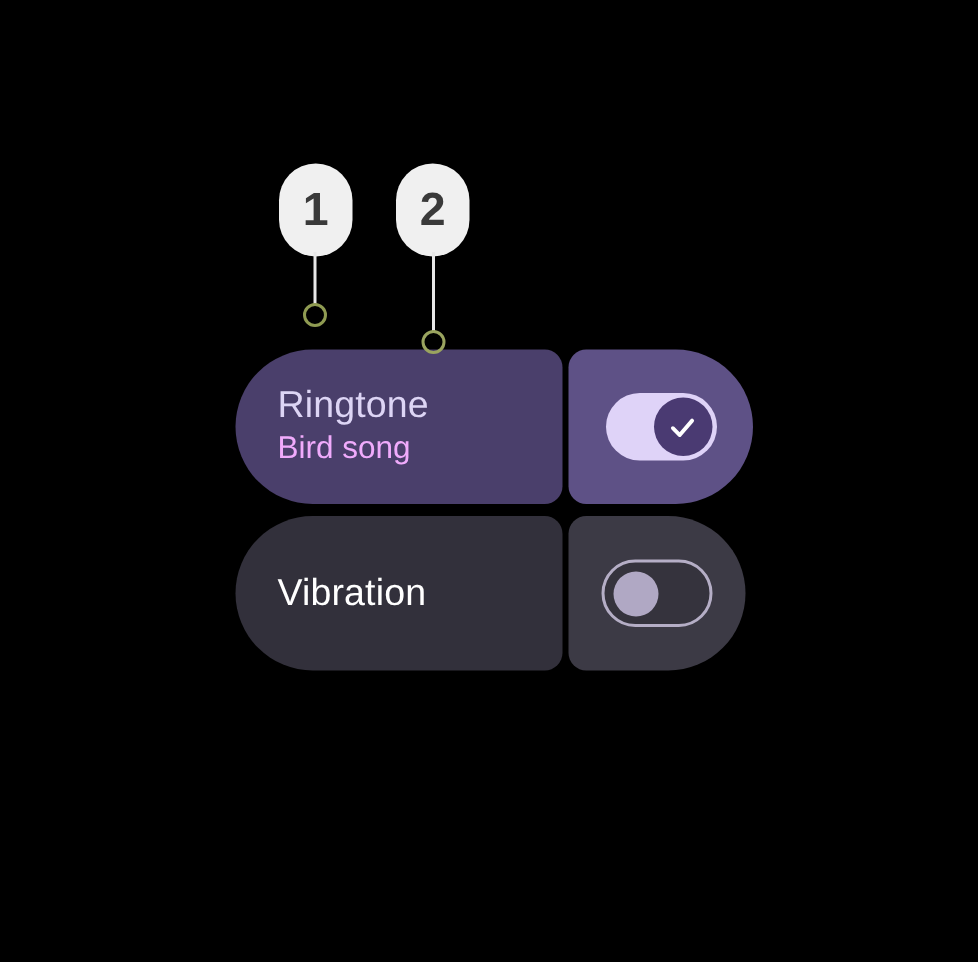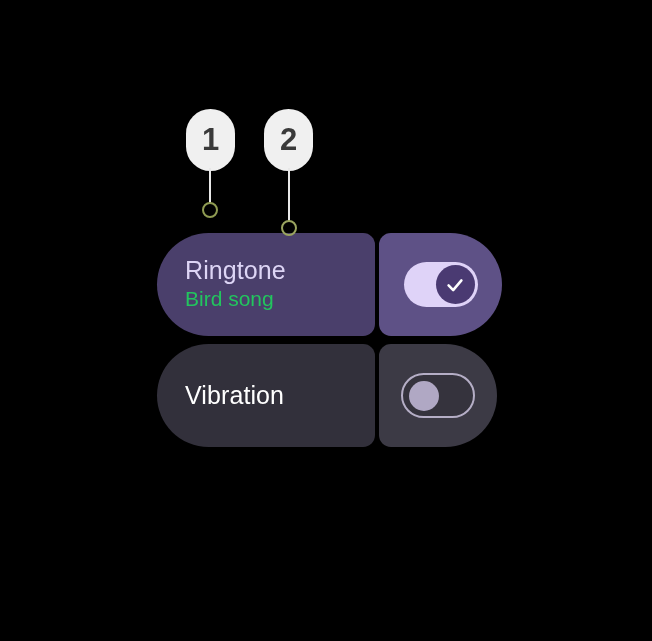--- a/index.html
+++ b/index.html
@@ -71,21 +71,21 @@
   .row-title {
     font-size: 25px;
     line-height: 1.08;
     color: #ddd5f5;
     letter-spacing: 0.1px;
     white-space: nowrap;
   }
   .row-subtitle {
     font-size: 21px;
     line-height: 1.15;
-    color: #22c55e;
+    color: #f0abfc;
     margin-top: 3px;
     white-space: nowrap;
   }
   .row-vibration .row-title { color: #ffffff; }
 
   
   .switch {
     position: relative;
     width: 74px;
     height: 45px;

